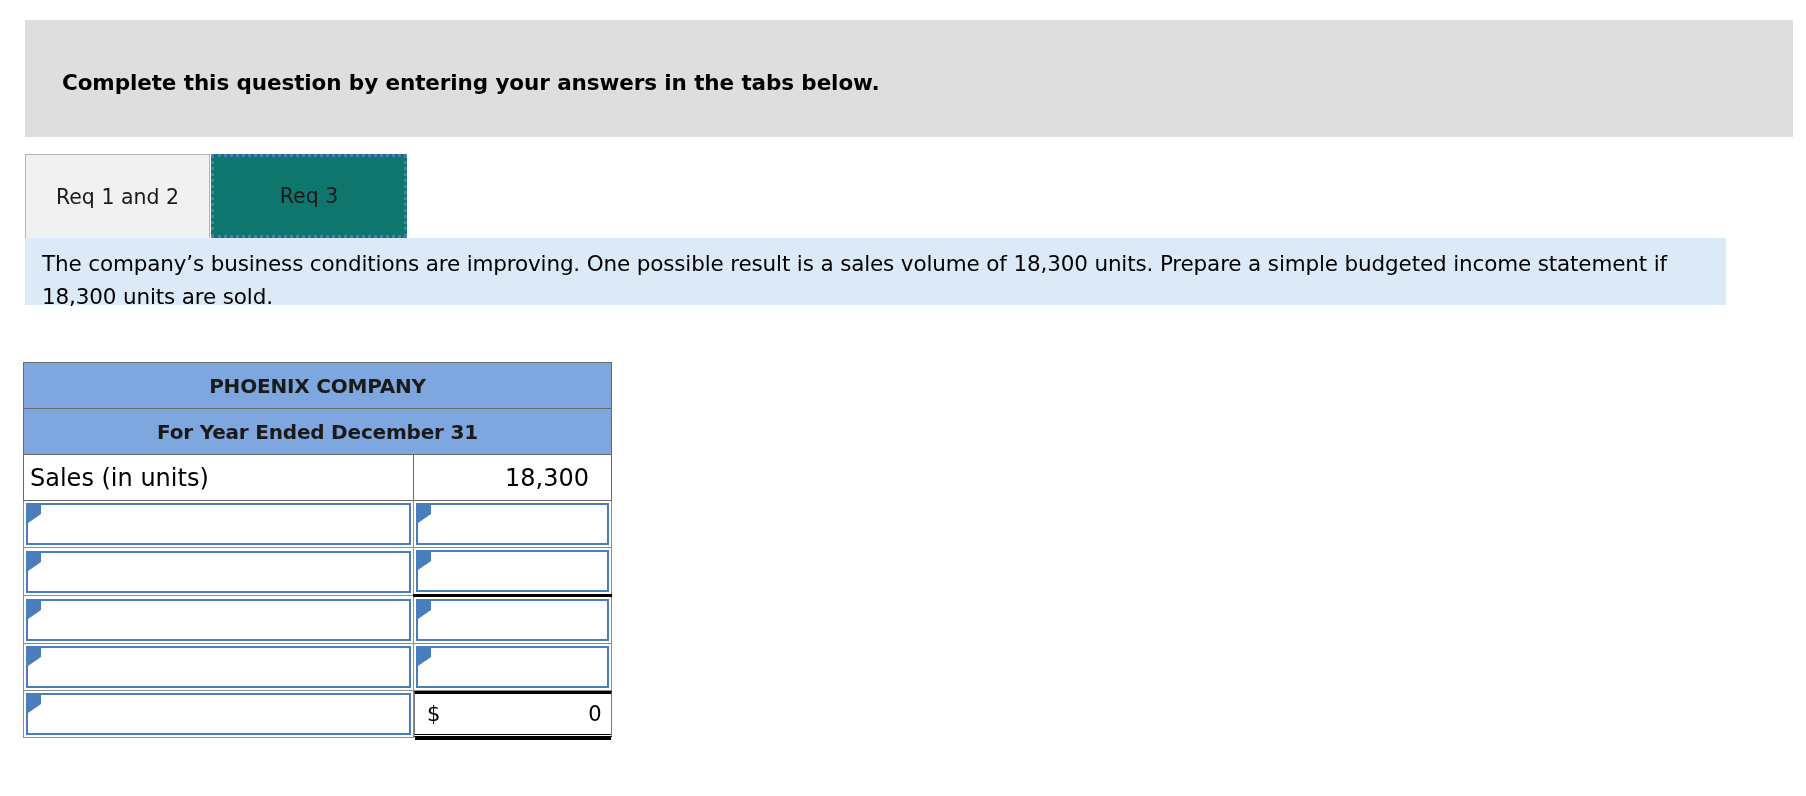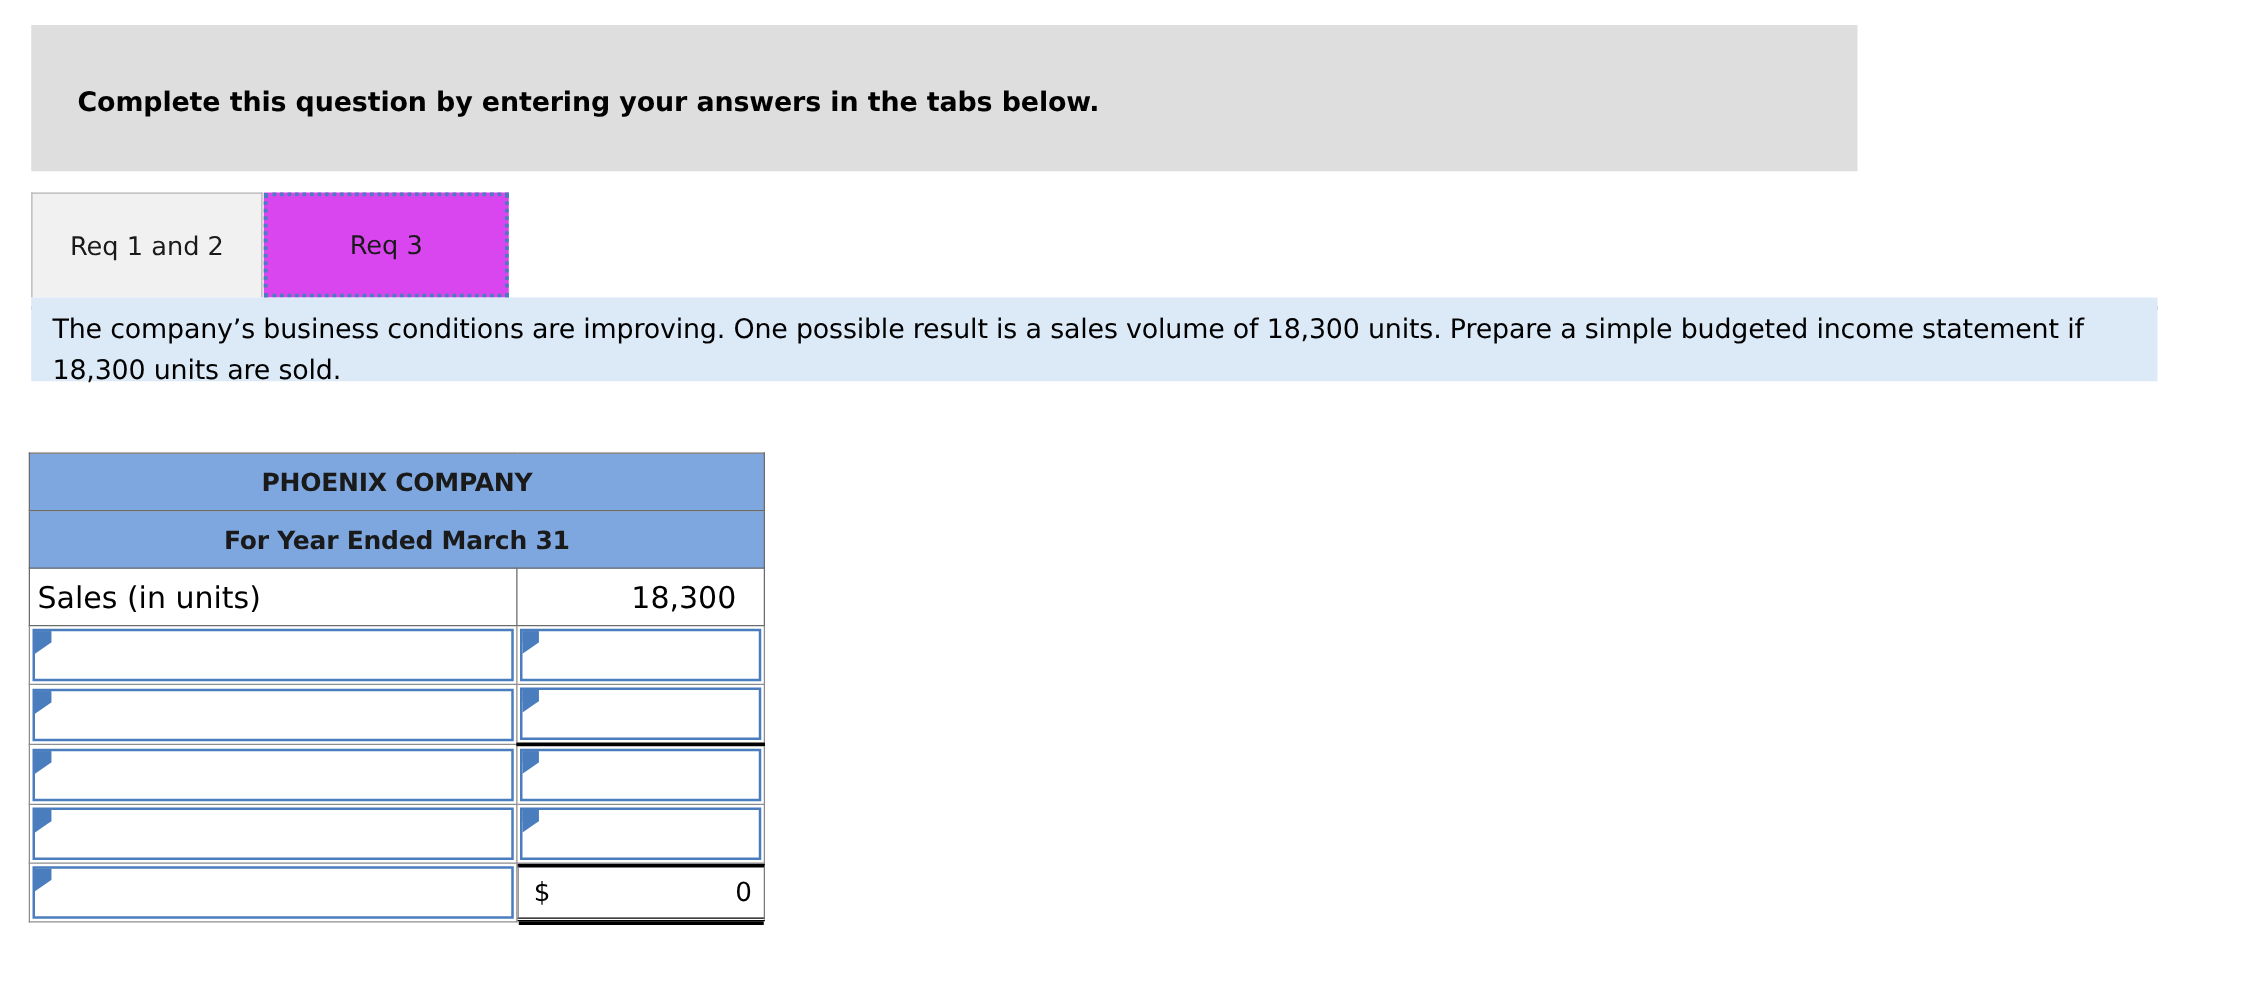--- a/index.html
+++ b/index.html
@@ -13,21 +13,21 @@
     overflow: hidden;
     font-family: "DejaVu Sans", "Liberation Sans", sans-serif;
     -webkit-font-smoothing: antialiased;
   }
 
   
   .banner {
     position: absolute;
     left: 25px;
     top: 20px;
-    width: 1461px;
+    width: 1768px;
     height: 117px;
     background: #dedede;
     box-sizing: border-box;
   }
   .banner-text {
     position: absolute;
     left: 37px;
     top: 50px;
     font-size: 21.5px;
     font-weight: bold;
@@ -67,21 +67,21 @@
   .tab-inactive {
     left: 25px;
     width: 185px;
     background: #f1f1f1;
     border: 1px solid #b4b4b4;
     border-bottom: none;
   }
   .tab-active {
     left: 211px;
     width: 196px;
-    background: #d946ef;
+    background: #0f766e;
     border: 3px dotted #4a7dbd;
     border-bottom: 3px dotted #4a7dbd;
   }
 
   
   .instruction {
     position: absolute;
     left: 25px;
     top: 238px;
     width: 1701px;
@@ -248,21 +248,21 @@
 <table class="stmt">
   <colgroup>
     <col class="col-label">
     <col class="col-value">
   </colgroup>
   <tbody>
     <tr>
       <td class="hdr" colspan="2">PHOENIX COMPANY</td>
     </tr>
     <tr>
-      <td class="hdr" colspan="2">For Year Ended March 31</td>
+      <td class="hdr" colspan="2">For Year Ended December 31</td>
     </tr>
 
     <tr>
       <td class="plain lbl">Sales (in units)</td>
       <td class="plain val">18,300</td>
     </tr>
 
     <tr>
       <td class="rowcell">
         <div class="cellwrap">

